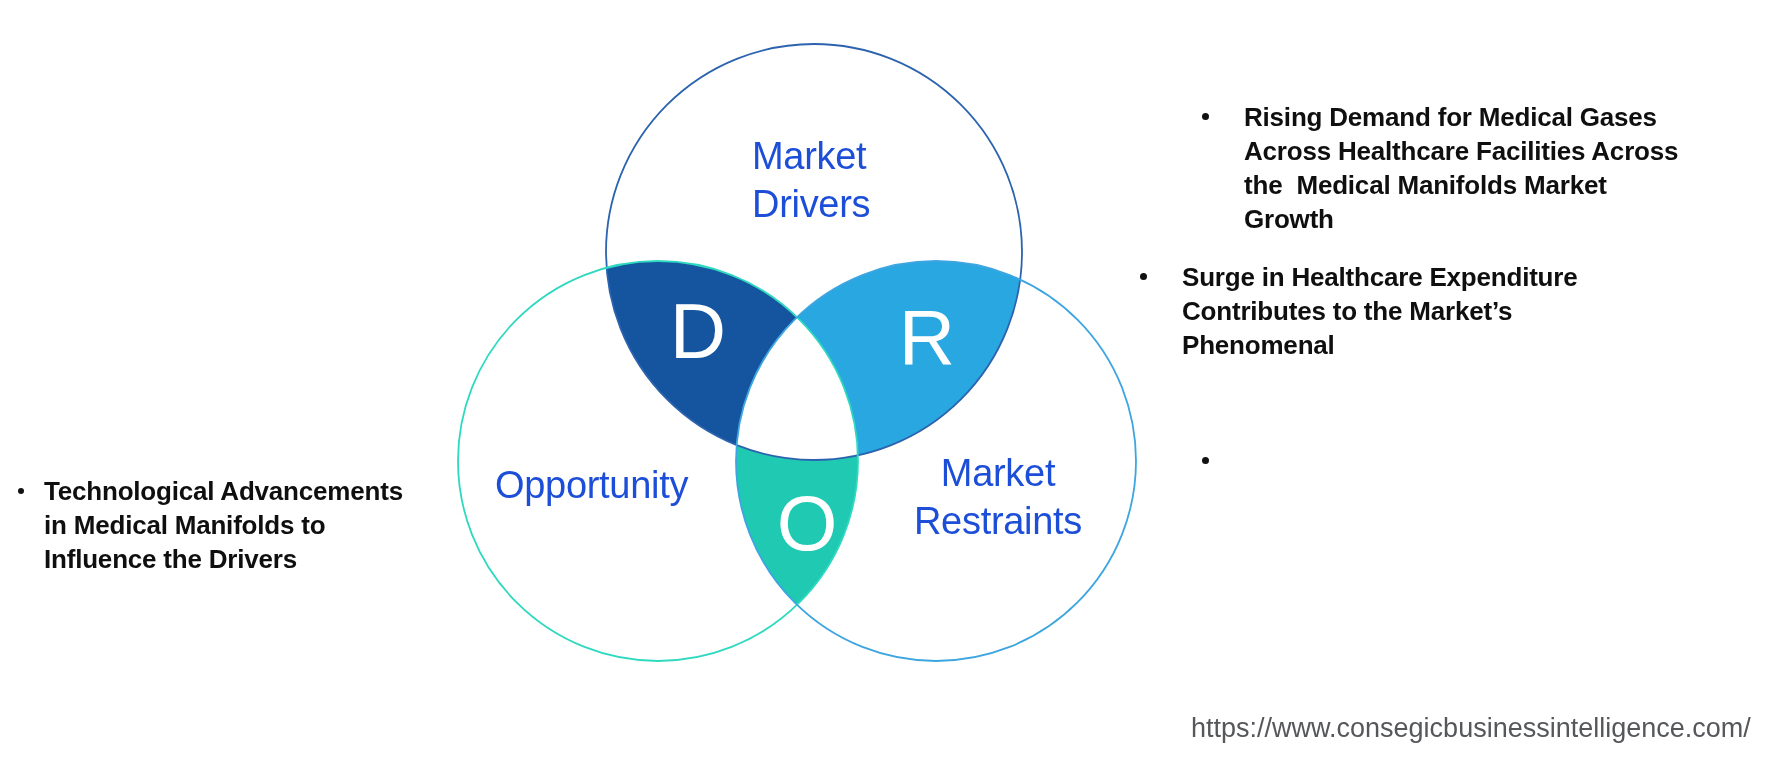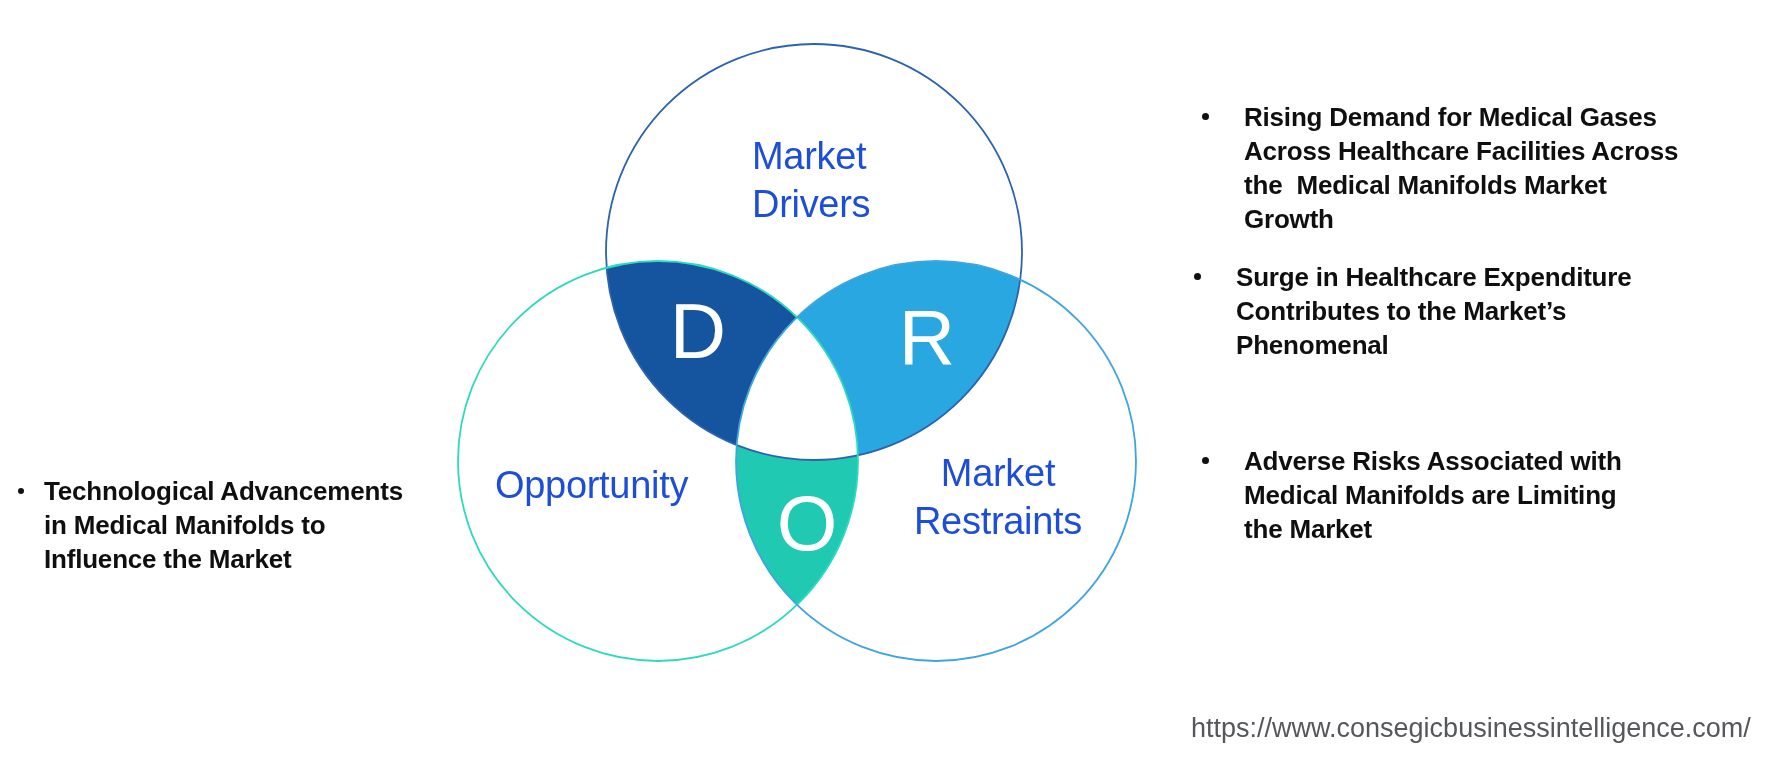--- a/index.html
+++ b/index.html
@@ -132,40 +132,37 @@
 Restraints</div>
 
   <div class="venn-letter" style="left:698px; top:333px;">D</div>
   <div class="venn-letter" style="left:927px; top:339px;">R</div>
   <div class="venn-letter" style="left:807px; top:525px;">O</div>
 
   <div class="bullet left-side" style="left:18px; top:474px;">
     <span class="dot"></span>
     <span class="bullet-text">Technological Advancements
 in Medical Manifolds to
-Influence the Market</span>
+Influence the Drivers</span>
   </div>
 
   <div class="bullet right-side" style="left:1202px; top:100px;">
     <span class="dot"></span>
     <span class="bullet-text">Rising Demand for Medical Gases
 Across Healthcare Facilities Across
 the  Medical Manifolds Market
 Growth</span>
   </div>
 
-  <div class="bullet right-side" style="left:1194px; top:260px;justify-content:space-between;">
+  <div class="bullet right-side" style="left:1140px; top:260px;justify-content:space-between;">
     <span class="dot"></span>
     <span class="bullet-text">Surge in Healthcare Expenditure
 Contributes to the Market’s
 Phenomenal</span>
   </div>
 
   <div class="bullet right-side" style="left:1202px; top:444px;">
     <span class="dot"></span>
-    <span class="bullet-text">Adverse Risks Associated with
-Medical Manifolds are Limiting
-the Market</span>
   </div>
 
   <div class="source-url">https://www.consegicbusinessintelligence.com/</div>
 
 </div>
 
 </body></html>

